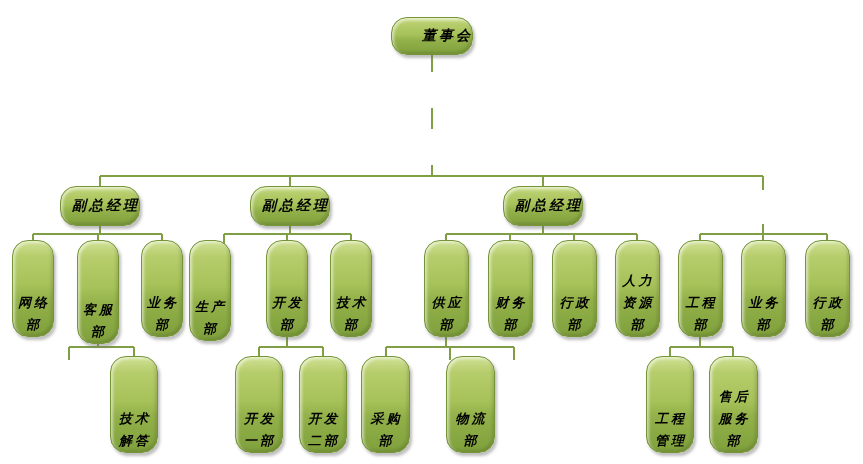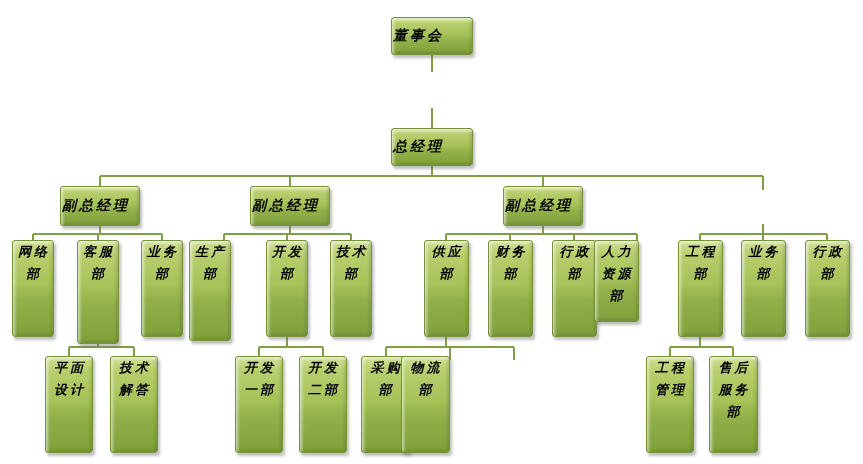--- a/index.html
+++ b/index.html
@@ -13,25 +13,25 @@
   #stage{
     position:relative;width:863px;height:464px;background:var(--bg);
     font-family:"DejaVu Sans",sans-serif;overflow:hidden;
   }
   #connectors{position:absolute;left:0;top:0;width:863px;height:464px;}
   #connectors path{fill:none;stroke:var(--line);stroke-width:2;}
   .node{
     position:absolute;box-sizing:border-box;
     background:linear-gradient(180deg,var(--g1) 0%,#b7cd6c 16%,var(--g2) 46%,#93b14a 62%,var(--g3) 100%);
     border:1px solid var(--border);
-    border-radius:3px;
+    border-radius:16px;
     box-shadow:2px 3px 3px rgba(110,110,110,.45),
                inset 2px 2px 3px rgba(255,255,255,.55),
                inset -2px -2px 3px rgba(0,0,0,.12);
-    display:flex;align-items:center;justify-content:flex-start;
+    display:flex;align-items:center;justify-content:flex-end;
     color:var(--text);font-weight:bold;font-style:italic;
     text-align:center;
   }
   .node.h{font-size:14px;letter-spacing:3px;}
   .node.h .lbl{transform:translateX(1px);}
   .node.v{flex-direction:column;font-size:13px;letter-spacing:3px;line-height:22px;}
   .node.v .ln{display:block;white-space:nowrap;transform:translateX(1px);}
 </style>
 </head>
 <body>
@@ -45,23 +45,20 @@
     <path d="M543 224 V234 M446 234 H637 M446 234 V244 M510 234 V244 M574 234 V244 M637 234 V244"></path>
     <path d="M763 224 V234 M700 234 H827 M700 234 V244 M763 234 V244 M827 234 V244"></path>
     <path d="M98 335 V347 M69 347 H134 M69 347 V360 M134 347 V360"></path>
     <path d="M287 335 V347 M259 347 H323 M259 347 V360 M323 347 V360"></path>
     <path d="M446 335 V347 M386 347 H514 M386 347 V360 M450 347 V360 M514 347 V360"></path>
     <path d="M700 335 V347 M670 347 H733 M670 347 V360 M733 347 V360"></path>
   </svg>
 
   <div class="node h" style="left:391px;top:17px;width:82px;height:38px">
       <span class="lbl">董事会</span>
-    </div>
-  <div class="node h" style="left:391px;top:128px;width:82px;height:38px">
-      <span class="lbl">总经理</span>
     </div>
 
   <div class="node h" style="left:60px;top:186px;width:80px;height:40px">
       <span class="lbl">副总经理</span>
     </div>
   <div class="node h" style="left:250px;top:186px;width:80px;height:40px">
       <span class="lbl">副总经理</span>
     </div>
   <div class="node h" style="left:503px;top:186px;width:80px;height:40px">
       <span class="lbl">副总经理</span>
@@ -98,60 +95,56 @@
       <span class="ln">部</span>
   </div>
   <div class="node v" style="left:488px;top:240px;width:45px;height:97px">
     <span class="ln">财务</span>
       <span class="ln">部</span>
   </div>
   <div class="node v" style="left:552px;top:240px;width:45px;height:97px">
     <span class="ln">行政</span>
       <span class="ln">部</span>
   </div>
-  <div class="node v" style="left:594px;top:240px;width:45px;height:82px">
+  <div class="node v" style="left:615px;top:240px;width:45px;height:97px">
     <span class="ln">人力</span>
       <span class="ln">资源</span>
       <span class="ln">部</span>
   </div>
 
   <div class="node v" style="left:678px;top:240px;width:45px;height:97px">
     <span class="ln">工程</span>
       <span class="ln">部</span>
   </div>
   <div class="node v" style="left:741px;top:240px;width:45px;height:97px">
     <span class="ln">业务</span>
       <span class="ln">部</span>
   </div>
   <div class="node v" style="left:805px;top:240px;width:45px;height:97px">
     <span class="ln">行政</span>
       <span class="ln">部</span>
   </div>
 
-  <div class="node v" style="left:45px;top:356px;width:48px;height:97px">
-    <span class="ln">平面</span>
-      <span class="ln">设计</span>
-  </div>
   <div class="node v" style="left:110px;top:356px;width:48px;height:97px">
     <span class="ln">技术</span>
       <span class="ln">解答</span>
   </div>
   <div class="node v" style="left:235px;top:356px;width:48px;height:97px">
     <span class="ln">开发</span>
       <span class="ln">一部</span>
   </div>
   <div class="node v" style="left:299px;top:356px;width:48px;height:97px">
     <span class="ln">开发</span>
       <span class="ln">二部</span>
   </div>
   <div class="node v" style="left:361px;top:356px;width:49px;height:97px">
     <span class="ln">采购</span>
       <span class="ln">部</span>
   </div>
-  <div class="node v" style="left:401px;top:356px;width:49px;height:97px">
+  <div class="node v" style="left:446px;top:356px;width:49px;height:97px">
     <span class="ln">物流</span>
       <span class="ln">部</span>
   </div>
   <div class="node v" style="left:646px;top:356px;width:48px;height:97px">
     <span class="ln">工程</span>
       <span class="ln">管理</span>
   </div>
   <div class="node v" style="left:709px;top:356px;width:49px;height:97px">
     <span class="ln">售后</span>
       <span class="ln">服务</span>

